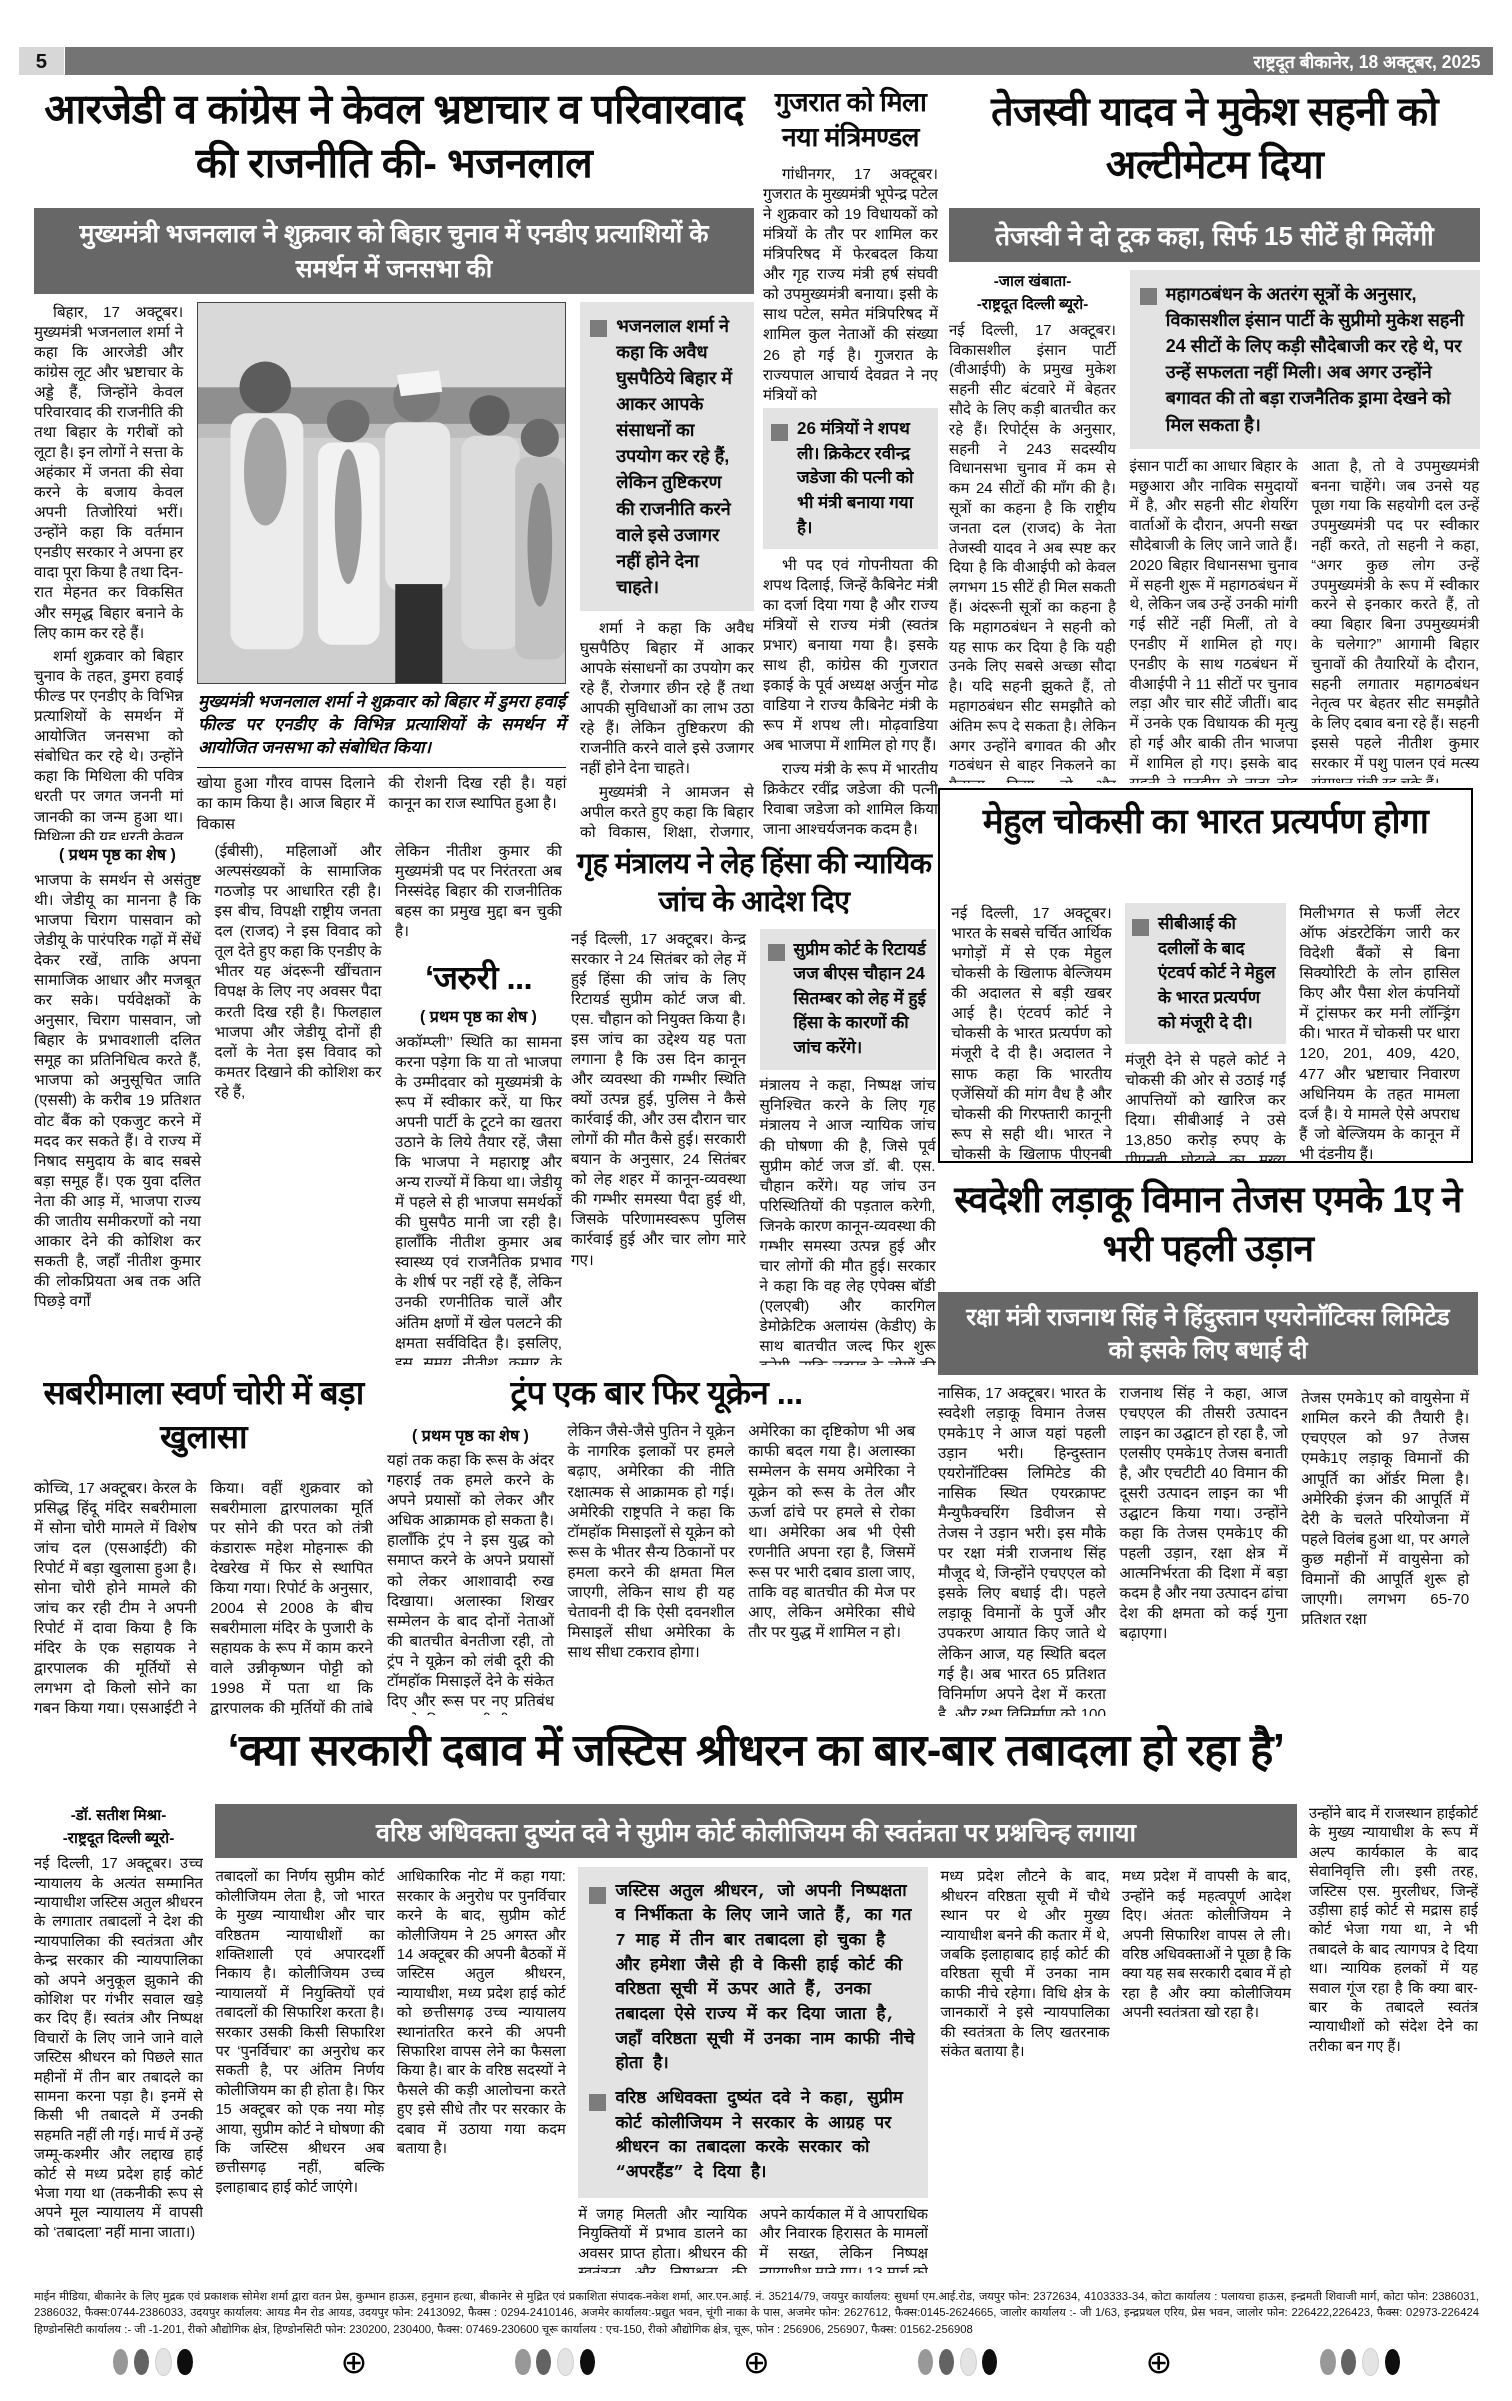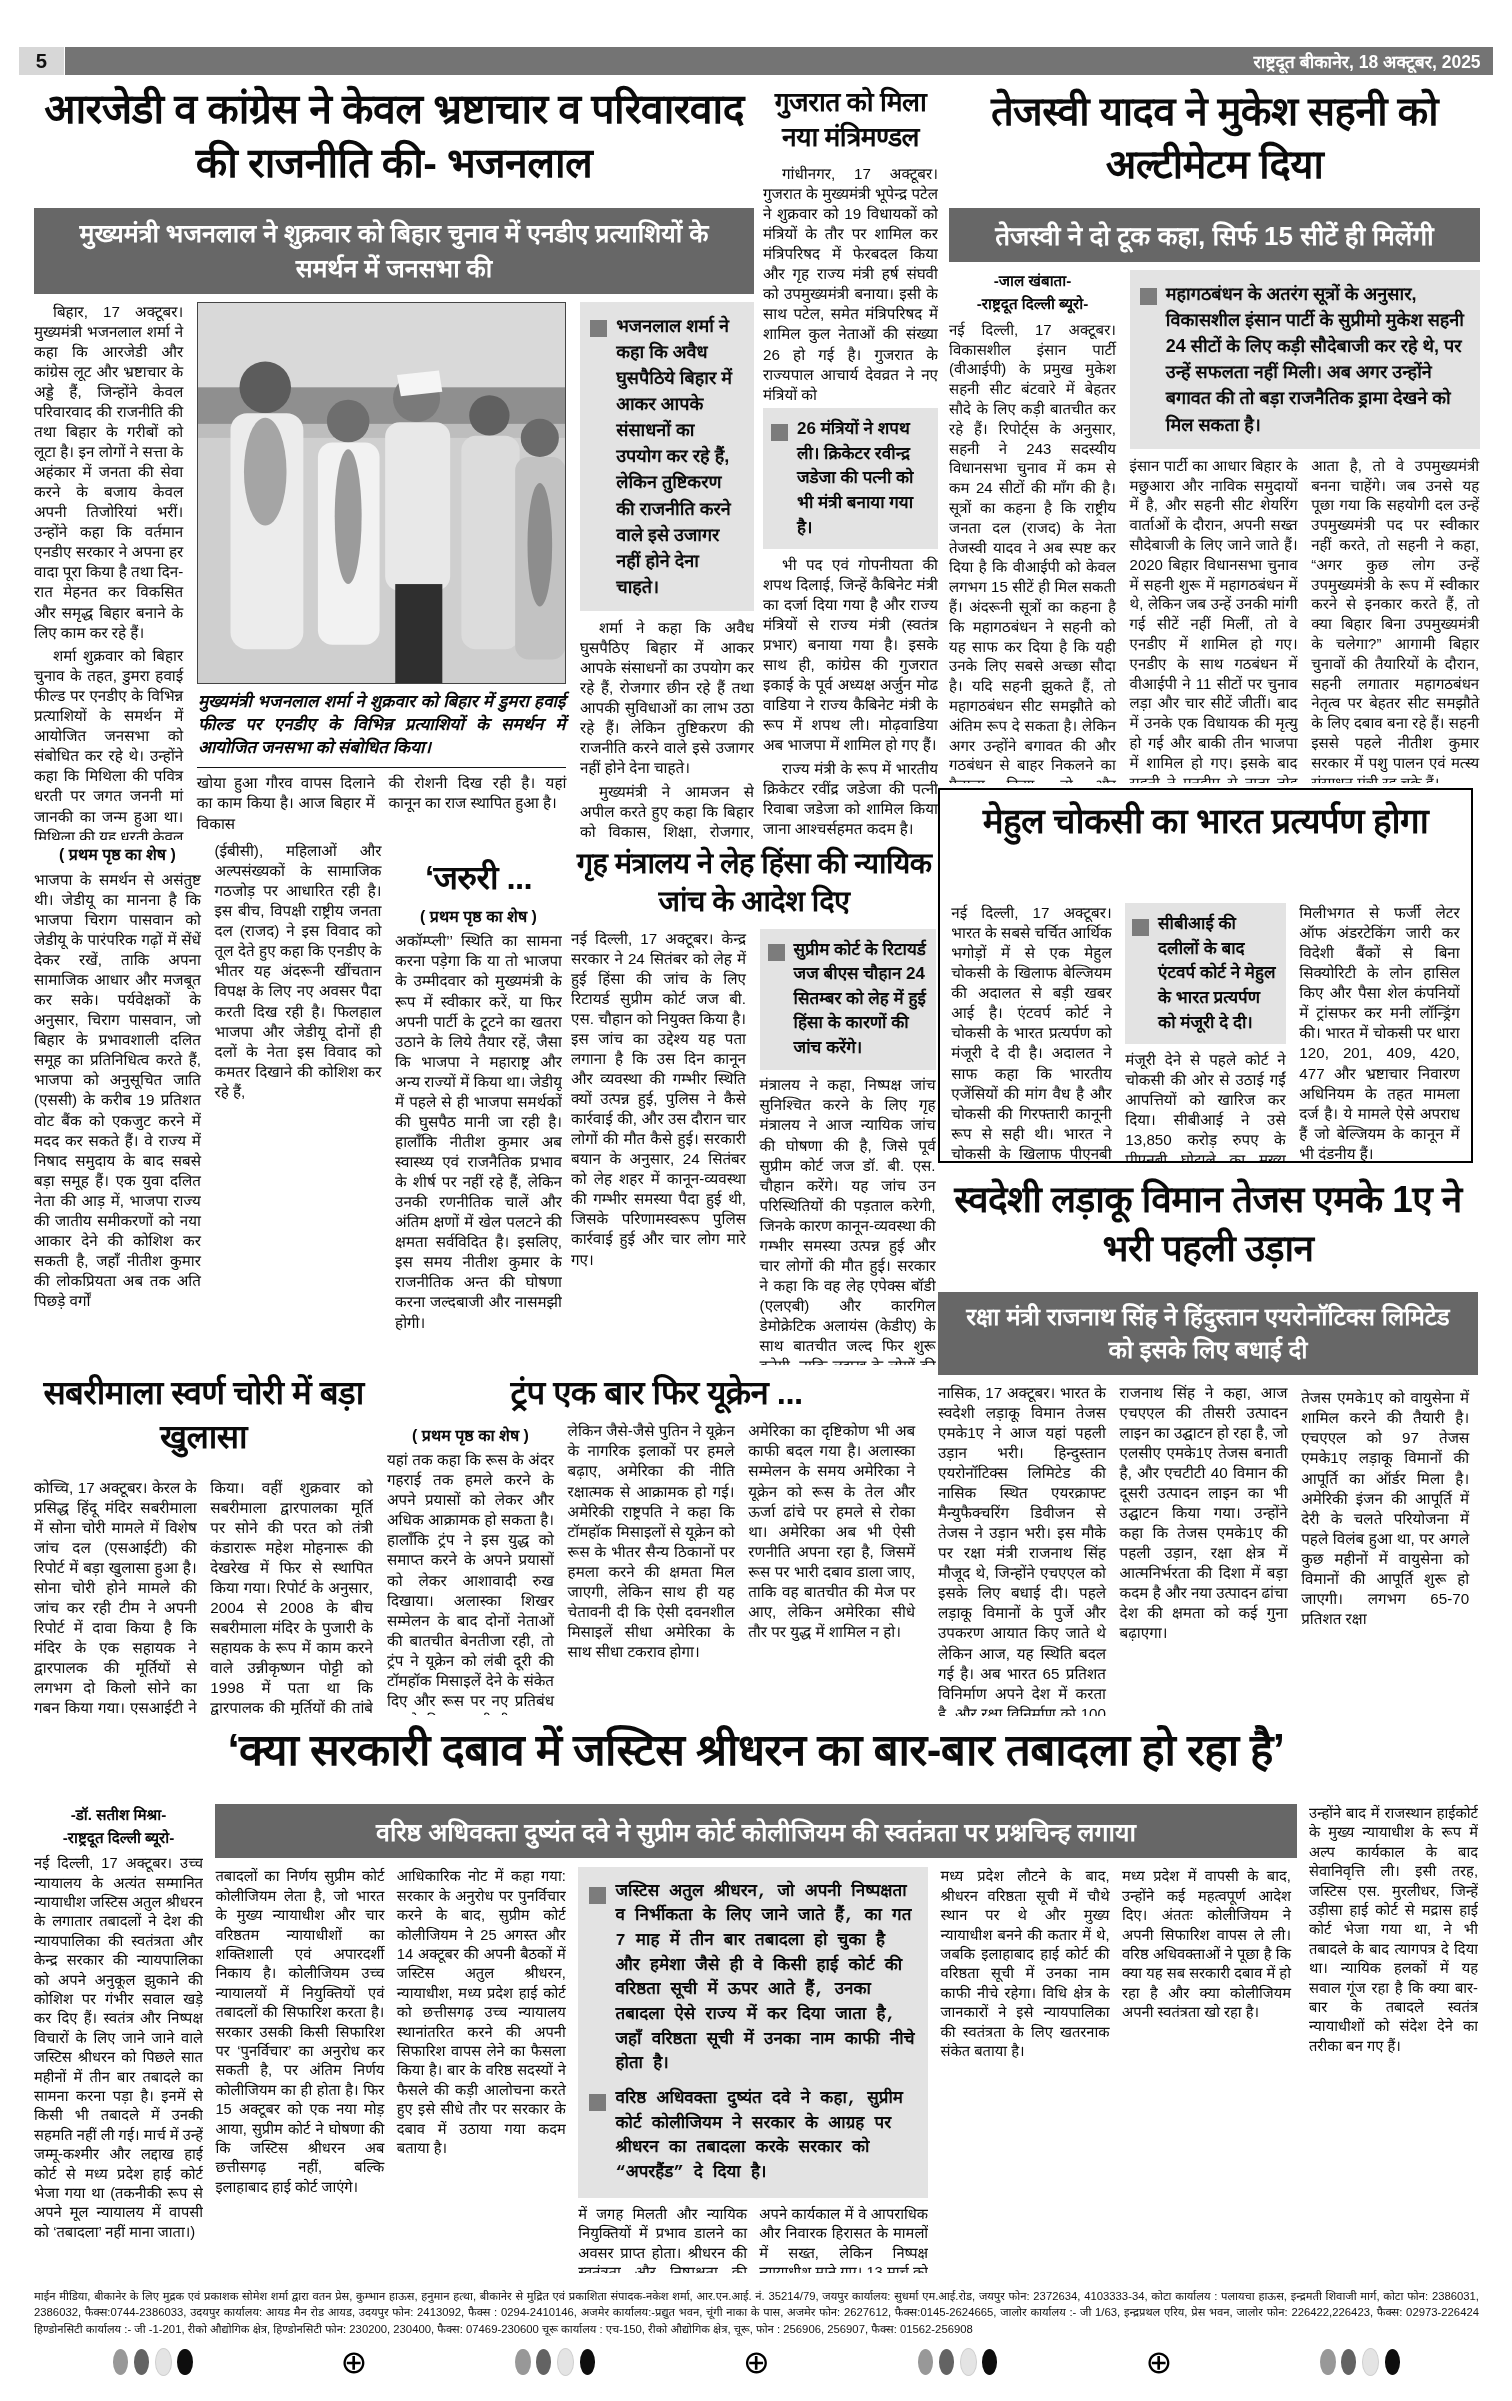--- a/index.html
+++ b/index.html
@@ -99,21 +99,21 @@
     <div class="hl" style="font-size:26.5px;">गुजरात को मिला नया मंत्रिमण्डल</div>
     <div class="bodytxt" style="margin-top:9px;">
       <p>गांधीनगर, 17 अक्टूबर। गुजरात के मुख्यमंत्री भूपेन्द्र पटेल ने शुक्रवार को 19 विधायकों को मंत्रियों के तौर पर शामिल कर मंत्रिपरिषद में फेरबदल किया और गृह राज्य मंत्री हर्ष संघवी को उपमुख्यमंत्री बनाया। इसी के साथ पटेल, समेत मंत्रिपरिषद में शामिल कुल नेताओं की संख्या 26 हो गई है। गुजरात के राज्यपाल आचार्य देवव्रत ने नए मंत्रियों को</p>
     </div>
     <div class="qbox" style="padding:9px 8px;">
       <div class="qmark"></div>
       <div class="qtext" style="font-size:17px;">26 मंत्रियों ने शपथ ली। क्रिकेटर रवीन्द्र जडेजा की पत्नी को भी मंत्री बनाया गया है।</div>
     </div>
     <div class="bodytxt" style="margin-top:5.6px;">
       <p>भी पद एवं गोपनीयता की शपथ दिलाई, जिन्हें कैबिनेट मंत्री का दर्जा दिया गया है और राज्य मंत्रियों से राज्य मंत्री (स्वतंत्र प्रभार) बनाया गया है। इसके साथ ही, कांग्रेस की गुजरात इकाई के पूर्व अध्यक्ष अर्जुन मोढ वाडिया ने राज्य कैबिनेट मंत्री के रूप में शपथ ली। मोढ़वाडिया अब भाजपा में शामिल हो गए हैं।</p>
-      <p>राज्य मंत्री के रूप में भारतीय क्रिकेटर रवींद्र जडेजा की पत्नी रिवाबा जडेजा को शामिल किया जाना आश्चर्सहमत कदम है।</p>
+      <p>राज्य मंत्री के रूप में भारतीय क्रिकेटर रवींद्र जडेजा की पत्नी रिवाबा जडेजा को शामिल किया जाना आश्चर्यजनक कदम है।</p>
 
     </div>
   </div>
 
   <div class="abs" style="left:949px;top:85px;width:531px;height:698px;">
     <div class="hl" style="font-size:40px;height:116px;">तेजस्वी यादव ने मुकेश सहनी को अल्टीमेटम दिया</div>
     <div class="band" style="margin-top:6.8px;padding:9px 5.6px;font-size:26px;">तेजस्वी ने दो टूक कहा, सिर्फ 15 सीटें ही मिलेंगी</div>
     <div class="colrow" style="margin-top:8px;height:497px;">
       <div style="width:167px;">
         <div class="byline">-जाल खंबाता-</div>
@@ -134,20 +134,21 @@
   </div>
 
   <div class="abs" style="left:34px;top:841px;width:528px;height:524px;">
     <div class="colrow" style="height:446px;">
       <div style="width:167px;">
         <div class="cont">( प्रथम पृष्ठ का शेष )</div>
         <div class="bodytxt">भाजपा के समर्थन से असंतुष्ट थी। जेडीयू का मानना है कि भाजपा चिराग पासवान को जेडीयू के पारंपरिक गढ़ों में सेंधें देकर रखें, ताकि अपना सामाजिक आधार और मजबूत कर सके। पर्यवेक्षकों के अनुसार, चिराग पासवान, जो बिहार के प्रभावशाली दलित समूह का प्रतिनिधित्व करते हैं, भाजपा को अनुसूचित जाति (एससी) के करीब 19 प्रतिशत वोट बैंक को एकजुट करने में मदद कर सकते हैं। वे राज्य में निषाद समुदाय के बाद सबसे बड़ा समूह हैं। एक युवा दलित नेता की आड़ में, भाजपा राज्य की जातीय समीकरणों को नया आकार देने की कोशिश कर सकती है, जहाँ नीतीश कुमार की लोकप्रियता अब तक अति पिछड़े वर्गों</div>
       </div>
       <div class="bodytxt" style="width:167px;">(ईबीसी), महिलाओं और अल्पसंख्यकों के सामाजिक गठजोड़ पर आधारित रही है। इस बीच, विपक्षी राष्ट्रीय जनता दल (राजद) ने इस विवाद को तूल देते हुए कहा कि एनडीए के भीतर यह अंदरूनी खींचतान विपक्ष के लिए नए अवसर पैदा करती दिख रही है। फिलहाल भाजपा और जेडीयू दोनों ही दलों के नेता इस विवाद को कमतर दिखाने की कोशिश कर रहे हैं,</div>
       <div style="width:167px;">
+        <div class="bodytxt">लेकिन नीतीश कुमार की मुख्यमंत्री पद पर निरंतरता अब निस्संदेह बिहार की राजनीतिक बहस का प्रमुख मुद्दा बन चुकी है।</div>
         <div>
           <div class="hl" style="font-size:33px;margin:14.7px 0 5.6px 0;">‘जरुरी ...</div>
           <div class="cont">( प्रथम पृष्ठ का शेष )</div>
           <div class="bodytxt">अकॉम्प्ली’’ स्थिति का सामना करना पड़ेगा कि या तो भाजपा के उम्मीदवार को मुख्यमंत्री के रूप में स्वीकार करें, या फिर अपनी पार्टी के टूटने का खतरा उठाने के लिये तैयार रहें, जैसा कि भाजपा ने महाराष्ट्र और अन्य राज्यों में किया था। जेडीयू में पहले से ही भाजपा समर्थकों की घुसपैठ मानी जा रही है। हालाँकि नीतीश कुमार अब स्वास्थ्य एवं राजनैतिक प्रभाव के शीर्ष पर नहीं रहे हैं, लेकिन उनकी रणनीतिक चालें और अंतिम क्षणों में खेल पलटने की क्षमता सर्वविदित है। इसलिए, इस समय नीतीश कुमार के राजनीतिक अन्त की घोषणा करना जल्दबाजी और नासमझी होगी।</div>
         </div>
       </div>
     </div>
   </div>
 
   <div class="abs" style="left:571px;top:844px;width:366px;height:521px;">

